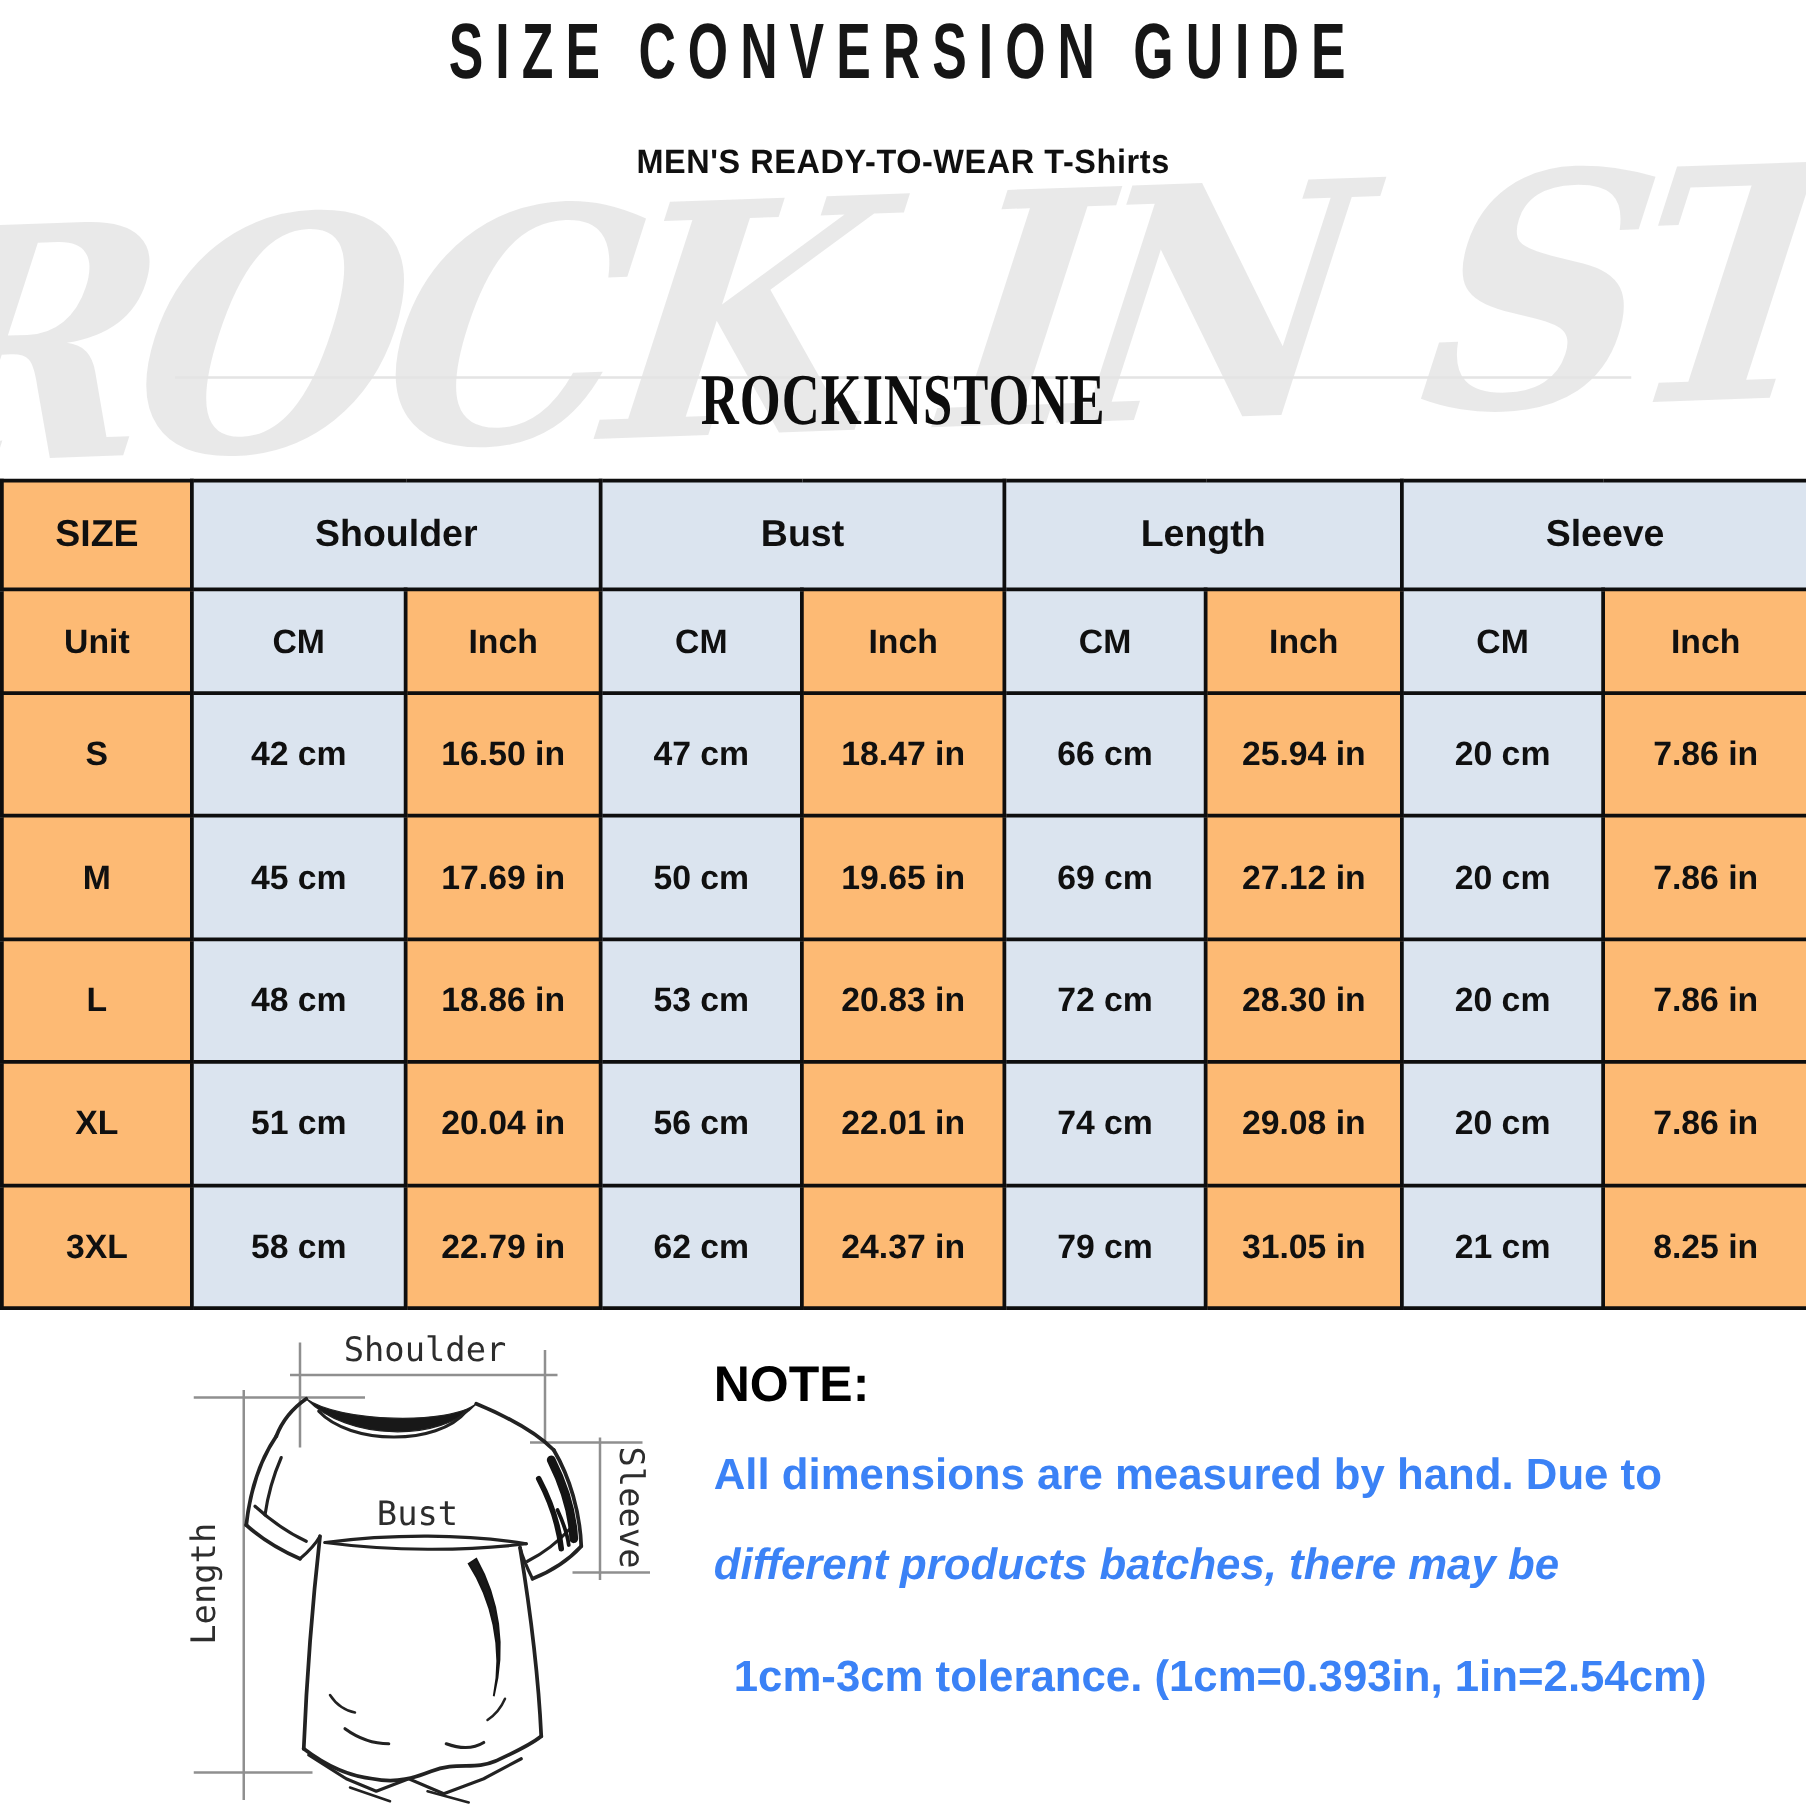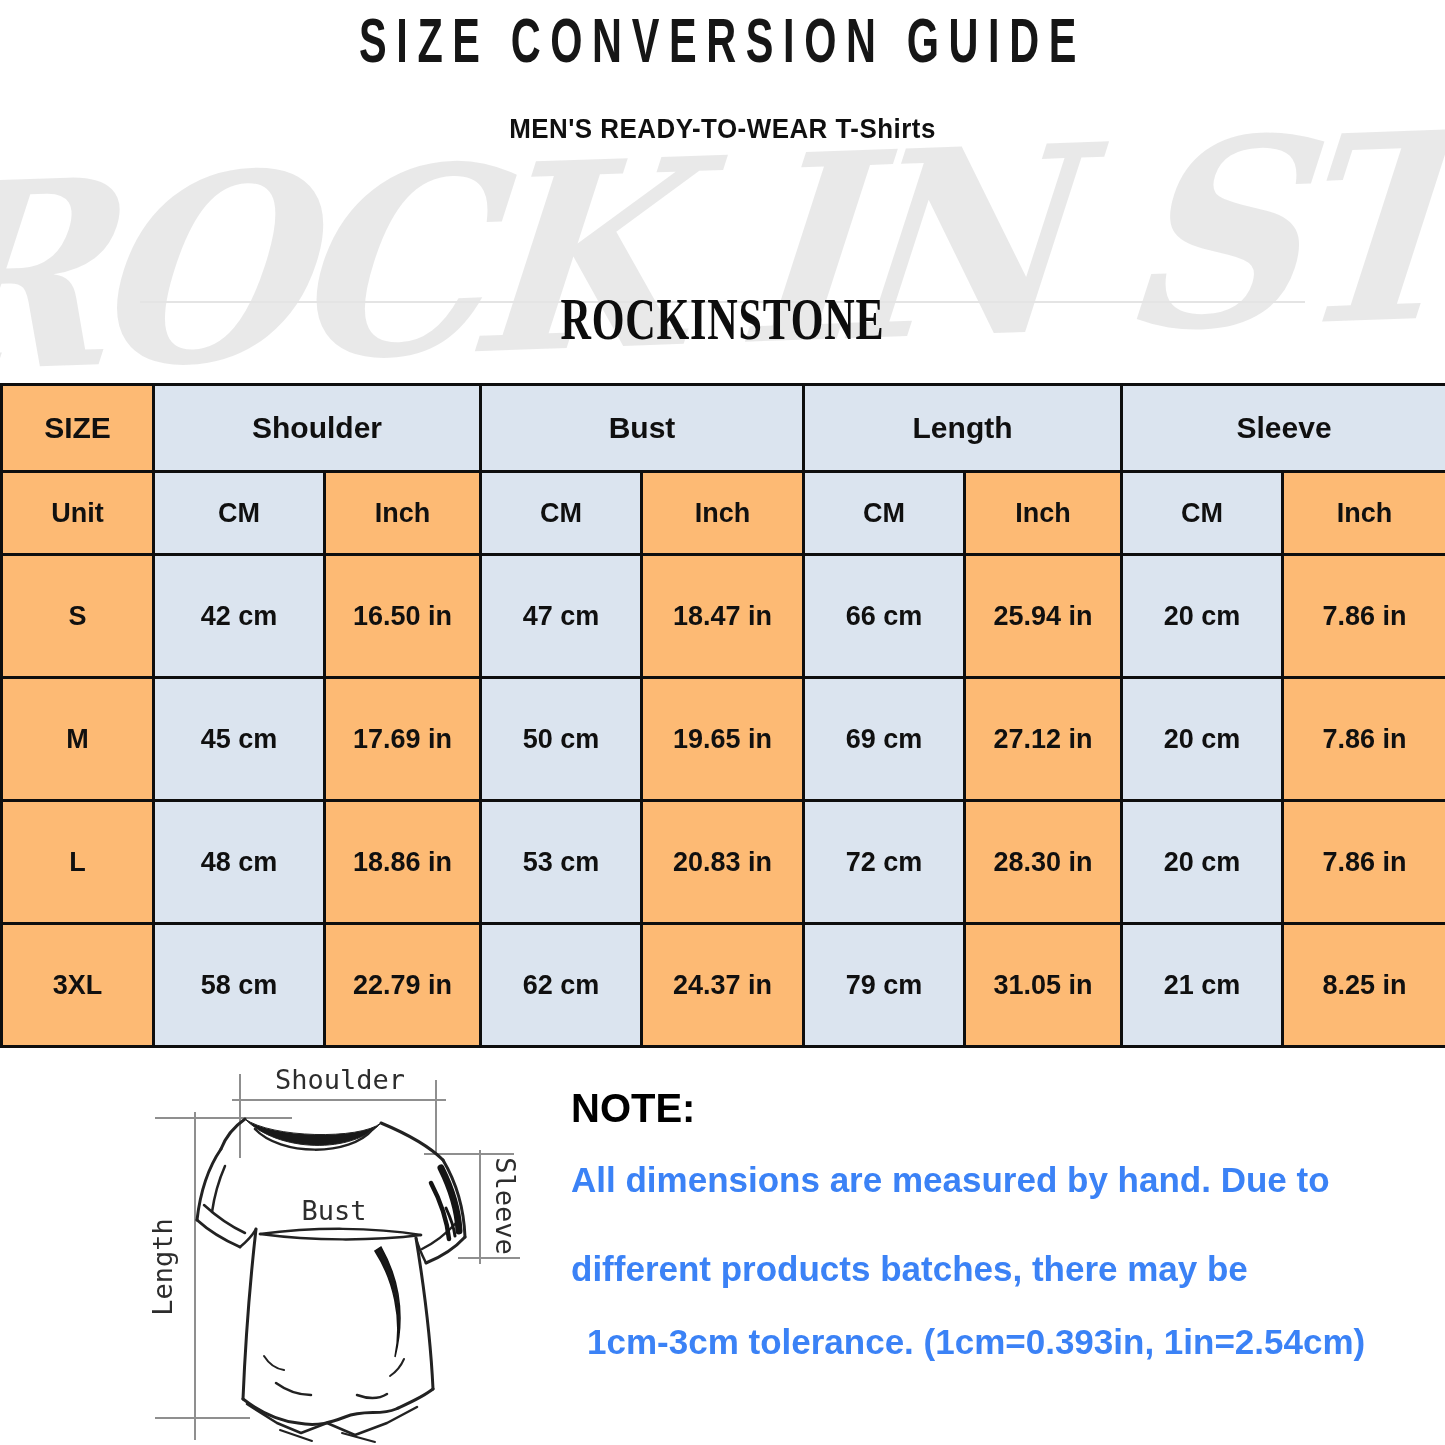--- a/index.html
+++ b/index.html
@@ -68,21 +68,21 @@
     font-family:"DejaVu Sans Mono", monospace; font-size:27px; fill:#2d2d2d;
   }
 
   
   .note { position:absolute; left:571px; top:1086px; width:830px; z-index:1; }
   .note-heading {
     position:absolute; left:0; top:0; font-size:40px; font-weight:bold; color:#000;
   }
   .note-line { position:absolute; left:0; font-size:35px; font-weight:bold; color:#3b82f6; white-space:nowrap; }
   .note-line.l1 { top:74px; }
-  .note-line.l2 { top:163px; }
+  .note-line.l2 { top:146px;font-style:italic; }
   .note-line.l3 { top:236px;margin-left:16px; }
 </style>
 </head>
 <body>
 
 <div class="page">
 
   <div class="watermark">ROCK IN STONE</div>
 
   <div class="title">SIZE CONVERSION GUIDE</div>
@@ -151,20 +151,31 @@
           <td class="c-white">7.86 in</td>
         </tr>
         <tr>
           <td class="c-white">L</td>
           <td class="c-blue">48 cm</td>
           <td class="c-white">18.86 in</td>
           <td class="c-blue">53 cm</td>
           <td class="c-white">20.83 in</td>
           <td class="c-blue">72 cm</td>
           <td class="c-white">28.30 in</td>
+          <td class="c-blue">20 cm</td>
+          <td class="c-white">7.86 in</td>
+        </tr>
+        <tr>
+          <td class="c-white">XL</td>
+          <td class="c-blue">51 cm</td>
+          <td class="c-white">20.04 in</td>
+          <td class="c-blue">56 cm</td>
+          <td class="c-white">22.01 in</td>
+          <td class="c-blue">74 cm</td>
+          <td class="c-white">29.08 in</td>
           <td class="c-blue">20 cm</td>
           <td class="c-white">7.86 in</td>
         </tr>
         <tr>
           <td class="c-white">3XL</td>
           <td class="c-blue">58 cm</td>
           <td class="c-white">22.79 in</td>
           <td class="c-blue">62 cm</td>
           <td class="c-white">24.37 in</td>
           <td class="c-blue">79 cm</td>

